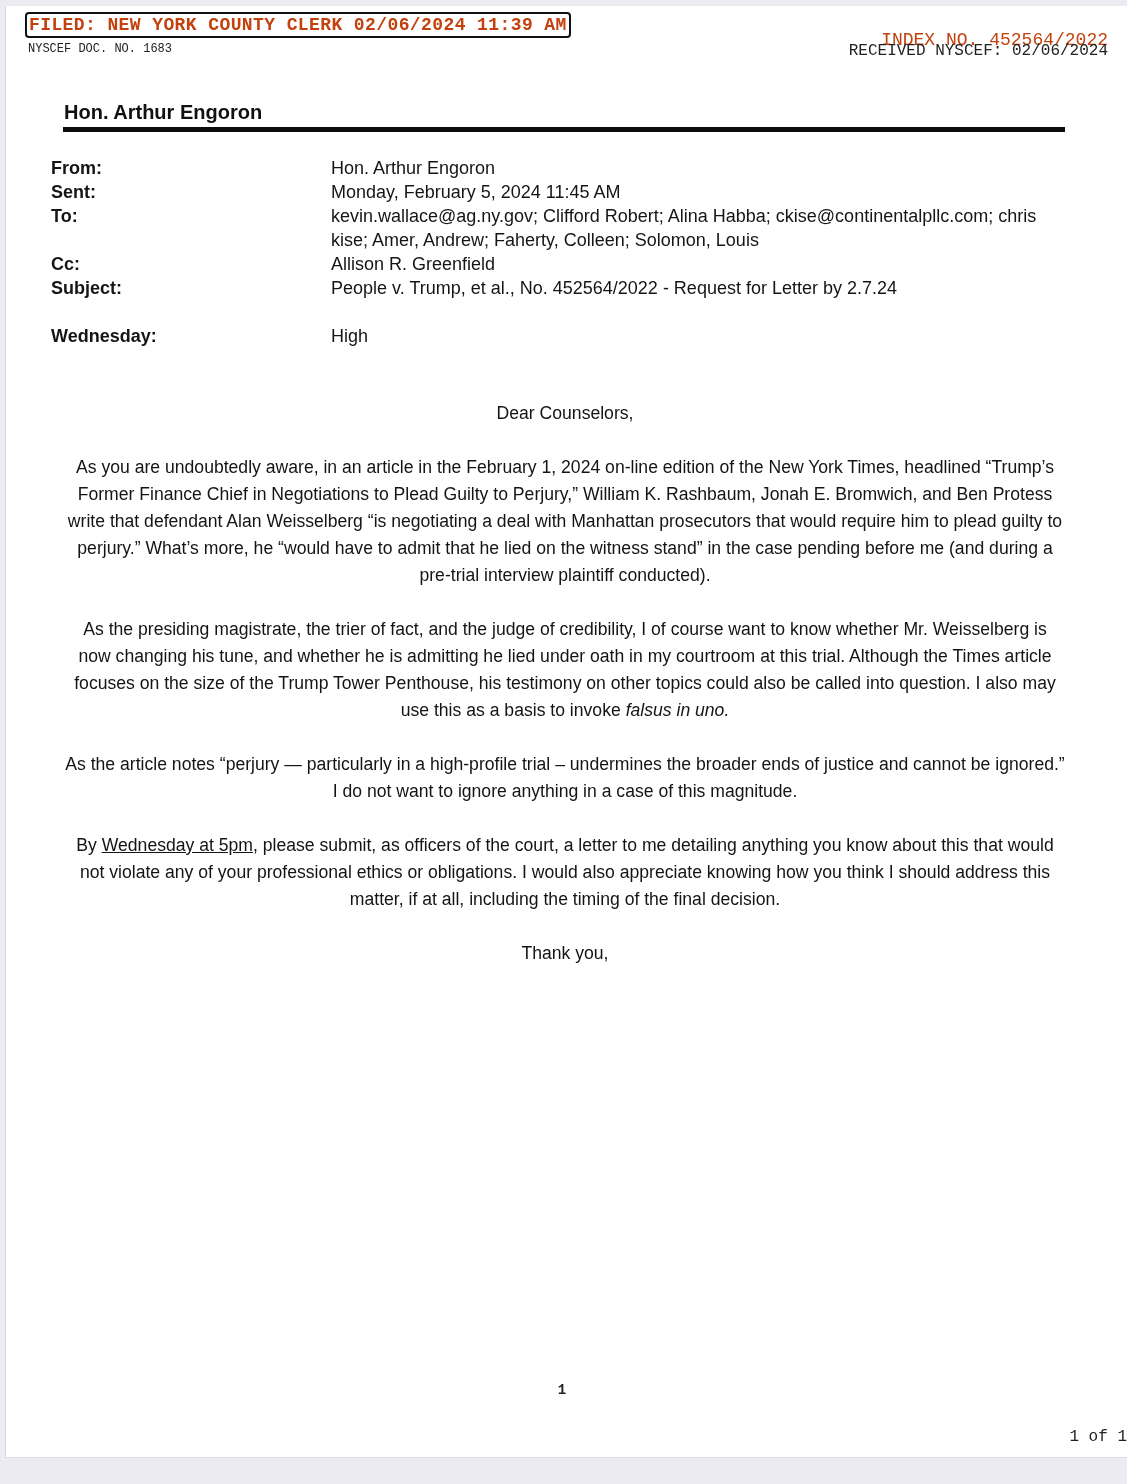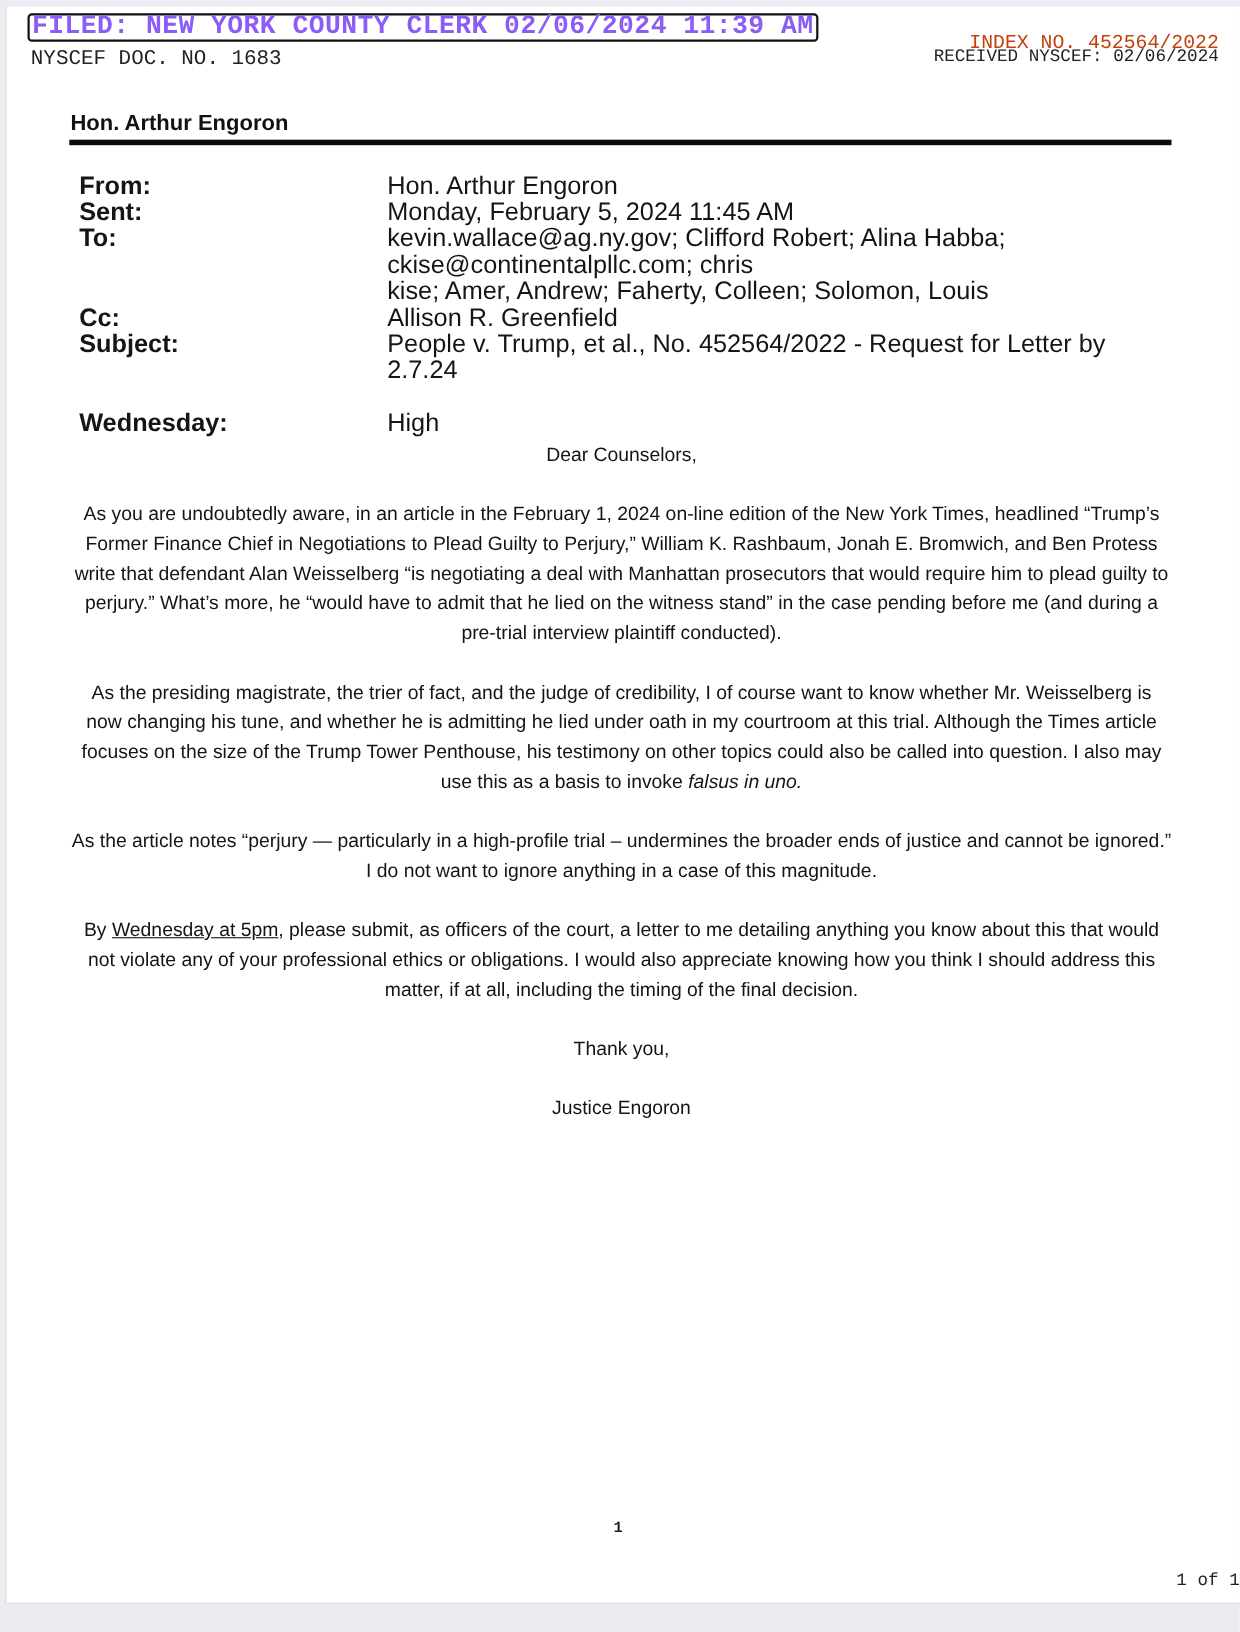--- a/index.html
+++ b/index.html
@@ -25,31 +25,31 @@
     .mono { font-family: "Liberation Mono", "DejaVu Sans Mono", monospace; }
 
     .filed-stamp {
       position: absolute;
       left: 19px;
       top: 6px;
       border: 2px solid #111;
       border-radius: 4px;
       padding: 0 2px 0 2px;
       font-weight: bold;
-      font-size: 24px;
+      font-size: 18px;
       line-height: 22px;
       letter-spacing: 0.4px;
       white-space: pre;
-      color: #8b5cf6;
+      color: #c2410c;
     }
     .nyscef-doc {
       position: absolute;
       left: 22px;
       top: 36px;
-      font-size: 19px;
+      font-size: 12px;
       color: #222;
       white-space: pre;
     }
     .index-no {
       position: absolute;
       right: 20px;
       top: 24px;
       font-size: 18px;
       color: #c2410c;
       white-space: pre;
@@ -75,24 +75,24 @@
       position: absolute;
       left: 57px;
       top: 121px;
       width: 1002px;
       height: 5px;
       background: #0c0c0c;
     }
 
     .meta {
       position: absolute;
-      left: 66px;
+      left: 45px;
       top: 150px;
       width: 1000px;
-      font-size: 23px;
+      font-size: 18px;
       line-height: 24px;
       color: #151515;
     }
     .meta-row { display: flex; }
     .meta-label {
       width: 280px;
       flex: none;
       font-weight: bold;
     }
     .meta-value { flex: 1; }
@@ -175,18 +175,17 @@
     </div>
   </div>
 
   <div class="body">
     <p>Dear Counselors,</p>
     <p>As you are undoubtedly aware, in an article in the February 1, 2024 on-line edition of the New York Times, headlined “Trump’s Former Finance Chief in Negotiations to Plead Guilty to Perjury,” William K. Rashbaum, Jonah E. Bromwich, and Ben Protess write that defendant Alan Weisselberg “is negotiating a deal with Manhattan prosecutors that would require him to plead guilty to perjury.”  What’s more, he “would have to admit that he lied on the witness stand” in the case pending before me (and during a pre-trial interview plaintiff conducted).</p>
     <p><span>As the presiding magistrate, the trier of fact, and the judge of credibility, I of course want to know whether Mr. Weisselberg is now changing his tune, and whether he is admitting he lied under oath in my courtroom at this trial.  Although the Times article focuses on the size of the Trump Tower Penthouse, his testimony on other topics could also be called into question.  I also may use this as a basis to invoke </span><span class="italic">falsus in uno.</span></p>
     <p>As the article notes “perjury — particularly in a high-profile trial – undermines the broader ends of justice and cannot be ignored.”  I do not want to ignore anything in a case of this magnitude.</p>
     <p><span>By </span><span class="underline">Wednesday at 5pm</span><span>, please submit, as officers of the court, a letter to me detailing anything you know about this that would not violate any of your professional ethics or obligations.  I would also appreciate knowing how you think I should address this matter, if at all, including the timing of the final decision.</span></p>
     <p>Thank you,</p>
-    <p>Justice Engoron</p>
   </div>
 
   <div class="page-num mono">1</div>
 </div>
 <div class="page-of mono">1 of 1</div>
 
 </body></html>

